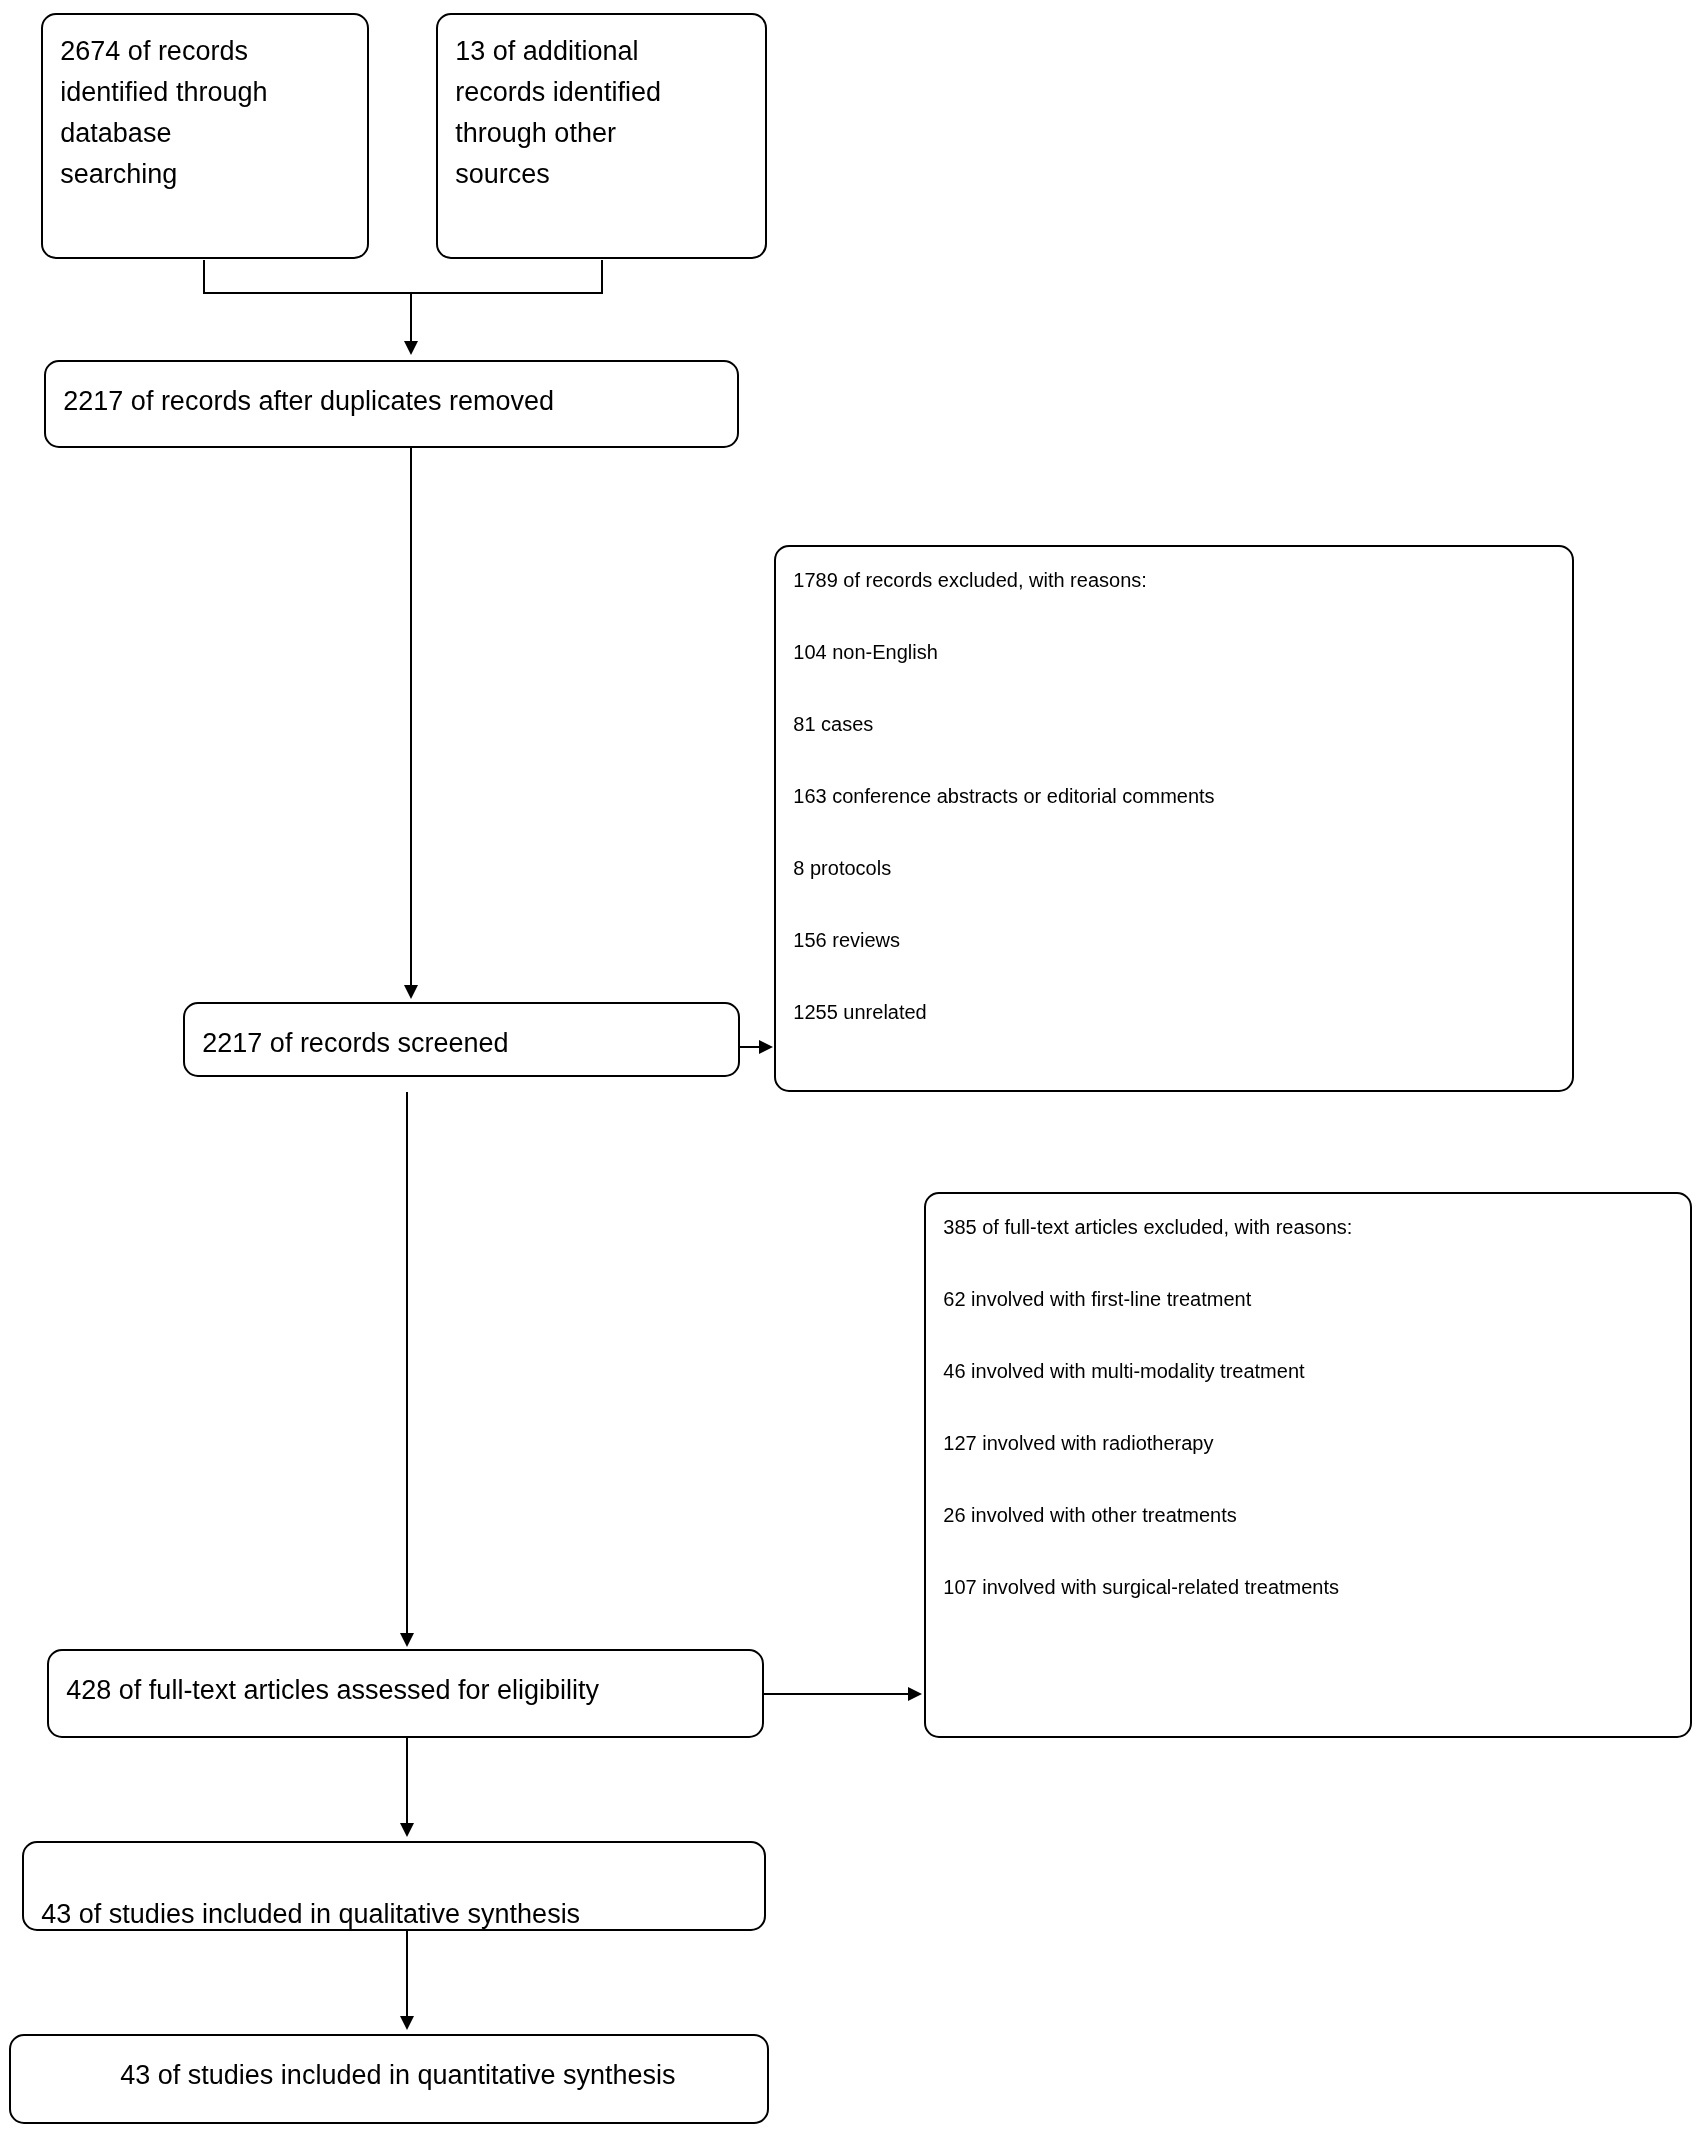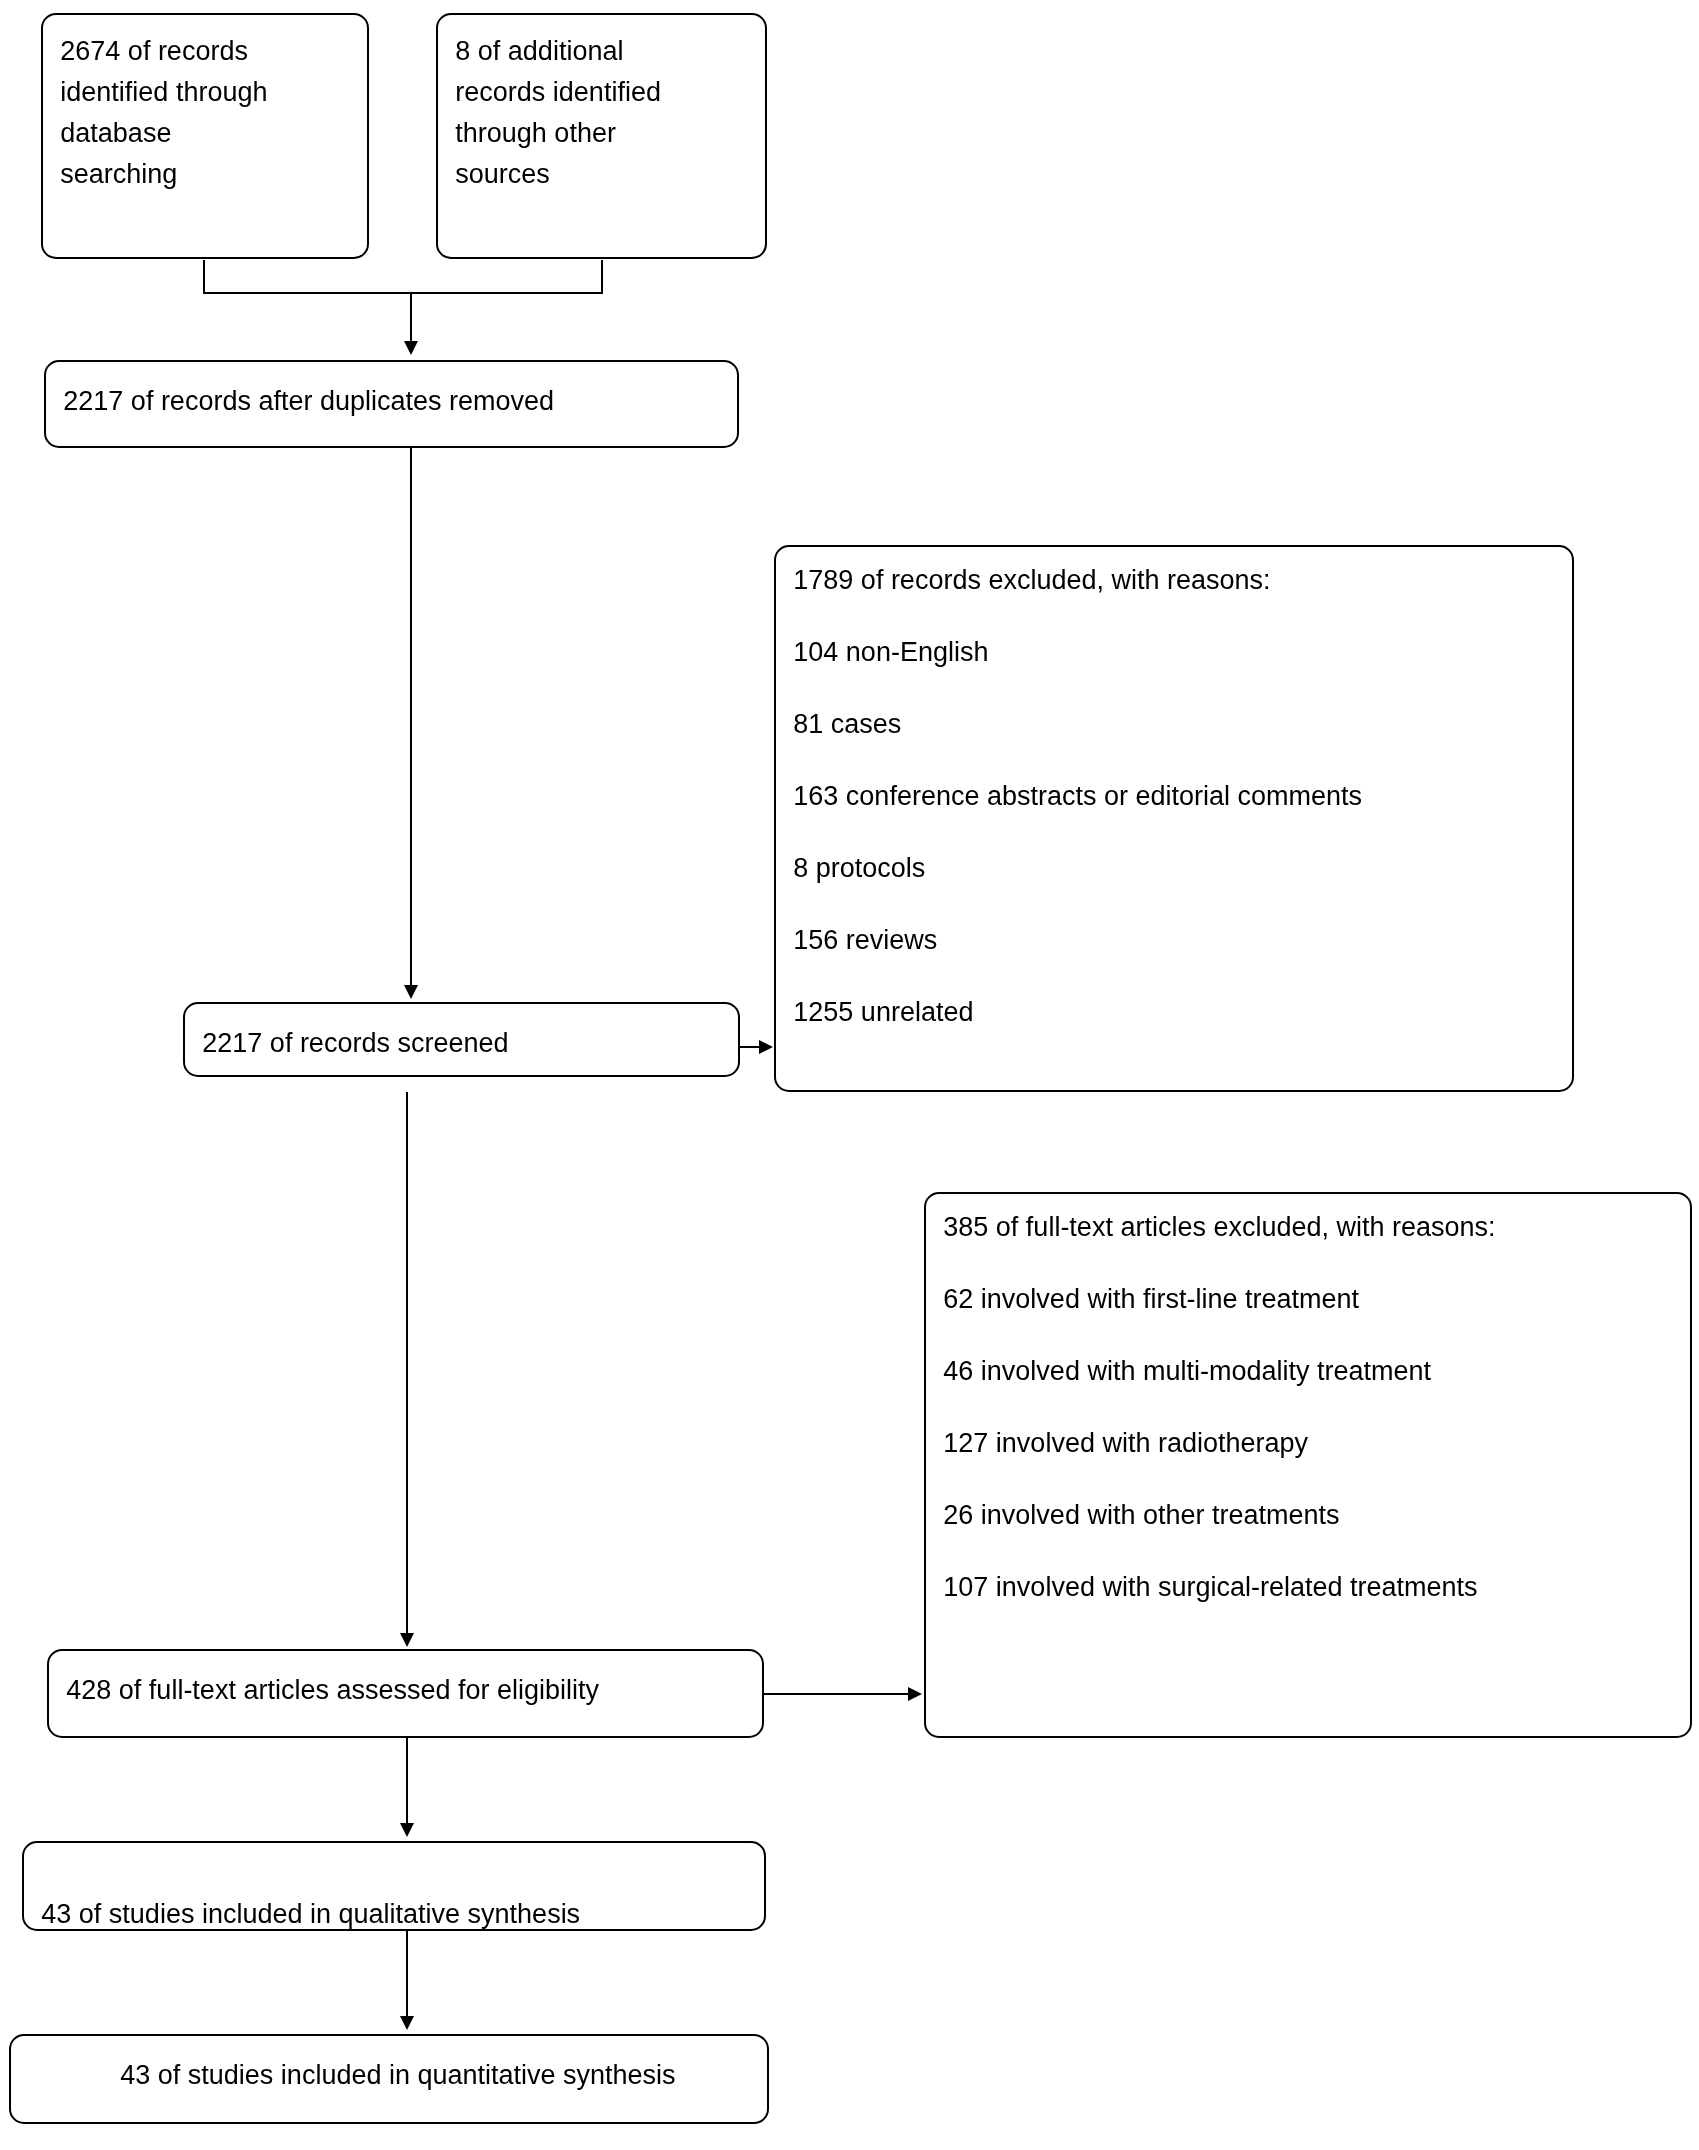--- a/index.html
+++ b/index.html
@@ -58,21 +58,21 @@
 
   #box-excluded-screening { left: 774px; top: 545px;  width: 800px; height: 547px; }
   #box-excluded-fulltext  { left: 924px; top: 1192px; width: 768px; height: 546px; }
 
   .reason-list {
     padding: 20px 0 0 17.3px;
     margin: 0;
     list-style: none;
   }
   .reason-list li {
-    font-size: 27px;
+    font-size: 20px;
     line-height: 27px;
     margin: 0 0 45px 0;
     color: #000000;
     white-space: nowrap;
   }
   .reason-list li:last-child { margin-bottom: 0; }
 
   
   .vline {
     position: absolute;
@@ -105,21 +105,21 @@
 <div id="canvas">
 
   <div class="node" id="box-db-search">
     <div class="node-text">2674 of records
 identified through
 database
 searching</div>
   </div>
 
   <div class="node" id="box-other-sources">
-    <div class="node-text">8 of additional
+    <div class="node-text">13 of additional
 records identified
 through other
 sources</div>
   </div>
 
   <div class="vline" style="left:203px; top:260px; height:33px;"></div>
   <div class="vline" style="left:601px; top:260px; height:33px;"></div>
   <div class="hline" style="left:203px; top:292px; width:400px;"></div>
   <div class="vline" style="left:410px; top:292px; height:52px;"></div>
   <div class="arrow-down" style="left:404px; top:341px;"></div>

